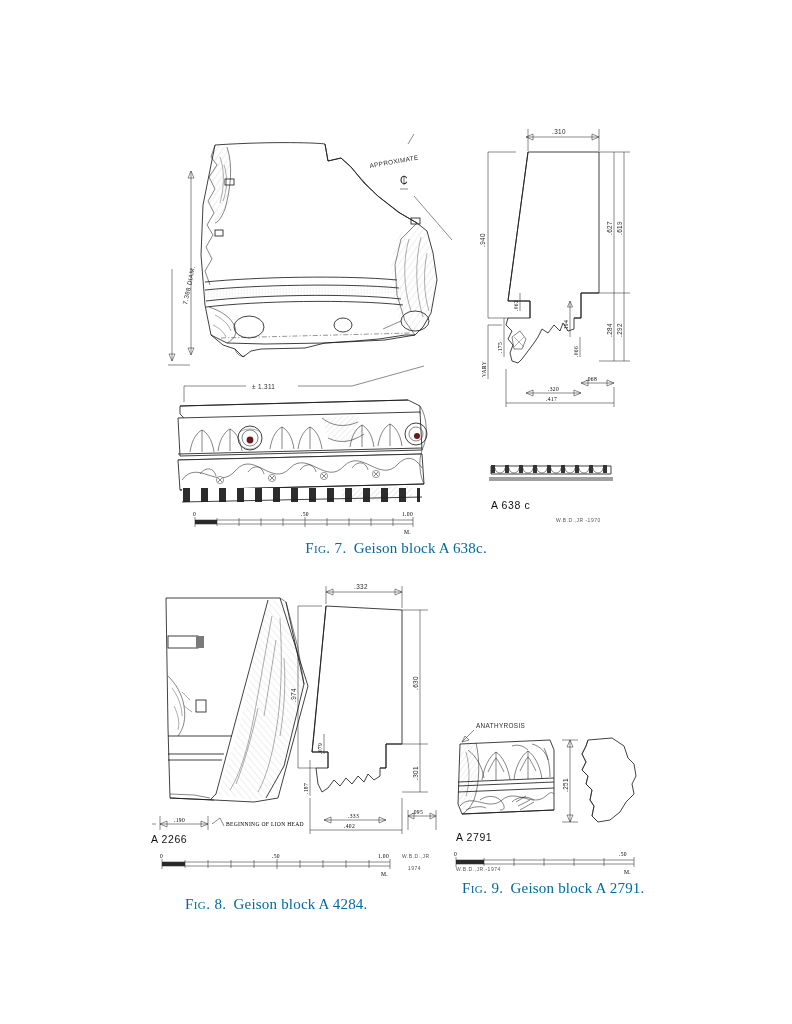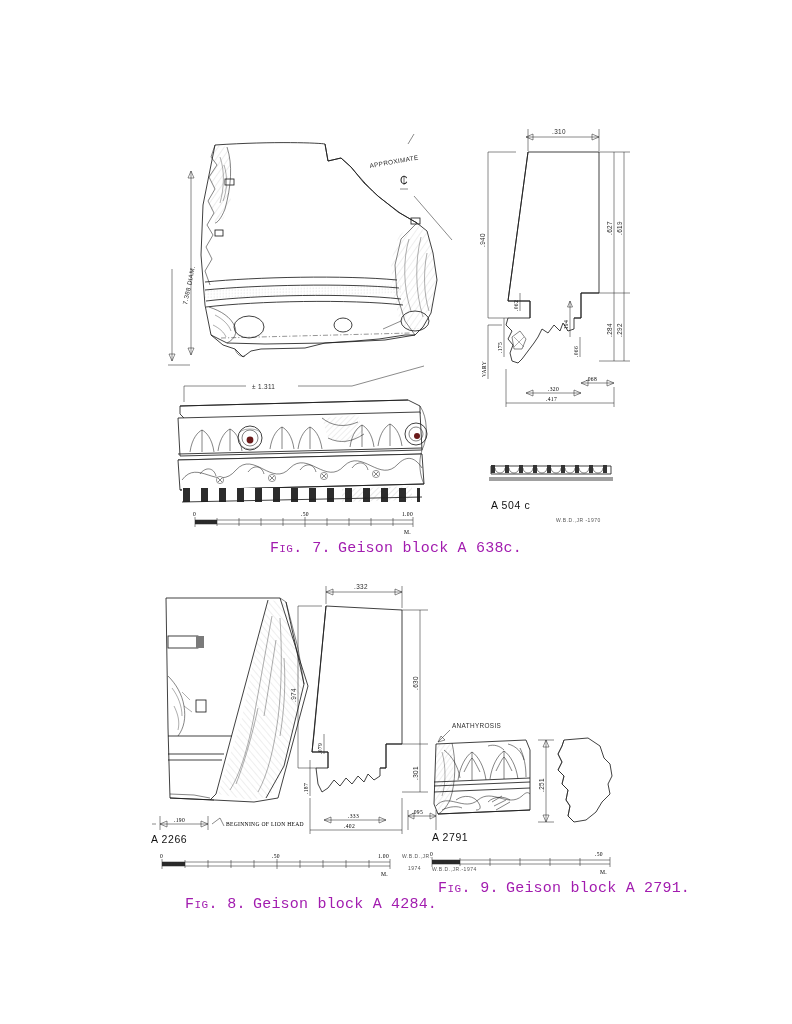--- a/index.html
+++ b/index.html
@@ -22,24 +22,24 @@
     background: #ffffff;
   }
   .fig {
     position: absolute;
   }
   svg { display: block; overflow: visible; }
 
   
   .caption {
     position: absolute;
-    font-family: Liberation Mono, monospace;
+    font-family: Liberation Serif, serif;
     font-size: 15px;
     letter-spacing: 0.2px;
-    color: #a21caf;
+    color: #0369a1;
     white-space: nowrap;
   }
   .caption .fg {
     font-variant: small-caps;
     letter-spacing: 0.4px;
   }
   .caption .sp { display: inline-block; width: 7px; }
 
   
   .dtext {
@@ -337,21 +337,21 @@
       <rect x="46" y="1" width="4" height="8" fill="#333"></rect>
       <rect x="60" y="1" width="4" height="8" fill="#333"></rect>
       <rect x="74" y="1" width="4" height="8" fill="#333"></rect>
       <rect x="88" y="1" width="4" height="8" fill="#333"></rect>
       <rect x="102" y="1" width="4" height="8" fill="#333"></rect>
       <rect x="116" y="1" width="4" height="8" fill="#333"></rect>
       <path class="ln" d="M2,14 L126,14"></path>
       <path class="ln" d="M2,16 L126,16"></path>
     </svg>
 
-    <div class="lbl dtext-lg" style="left:491px; top:499px;">A 504 c</div>
+    <div class="lbl dtext-lg" style="left:491px; top:499px;">A 638 c</div>
 
     <div class="lbl sig" style="left:556px; top:517px;">W.B.D.,JR -1970</div>
 
     <svg width="250" height="30" style="position:absolute; left:193px; top:508px;">
       <text class="dtext-sm" x="0" y="8">0</text>
       <text class="dtext-sm" x="108" y="8">.50</text>
       <text class="dtext-sm" x="209" y="8">1.00</text>
       <path class="dim" d="M2,12 L220,12"></path>
       <path class="dim" d="M2,16 L220,16"></path>
       <rect x="2" y="12" width="22" height="4" fill="#2a2a2a"></rect>
@@ -502,21 +502,21 @@
       <text class="dtext-sm" x="221" y="26">M.</text>
       <text class="sig" x="242" y="8">W.B.D.,JR.</text>
       <text class="sig" x="248" y="20">1974</text>
     </svg>
 
     <div class="caption" style="left:185px; top:880px;margin-top:16px;">
       <span class="fg">Fig. 8.</span><span class="sp"></span><span>Geison block A 4284.</span>
     </div>
   </div>
 
-  <div class="fig" style="left:416px; top:0; width:352px; height:910px;">
+  <div class="fig" style="left:440px; top:0; width:352px; height:910px;">
 
     <svg width="110" height="30" style="position:absolute; left:16px; top:718px;">
       <text class="dtext" x="20" y="10">ANATHYROSIS</text>
       <path class="dim" d="M18,12 L6,24"></path>
       <path class="dim" d="M6,24 l3,-6 l4,4 Z" fill="#2a2a2a"></path>
     </svg>
 
     <svg width="110" height="92" style="position:absolute; left:14px; top:730px;">
       <defs>
         <pattern id="rk9" width="4" height="4" patternUnits="userSpaceOnUse" patternTransform="rotate(35)">

